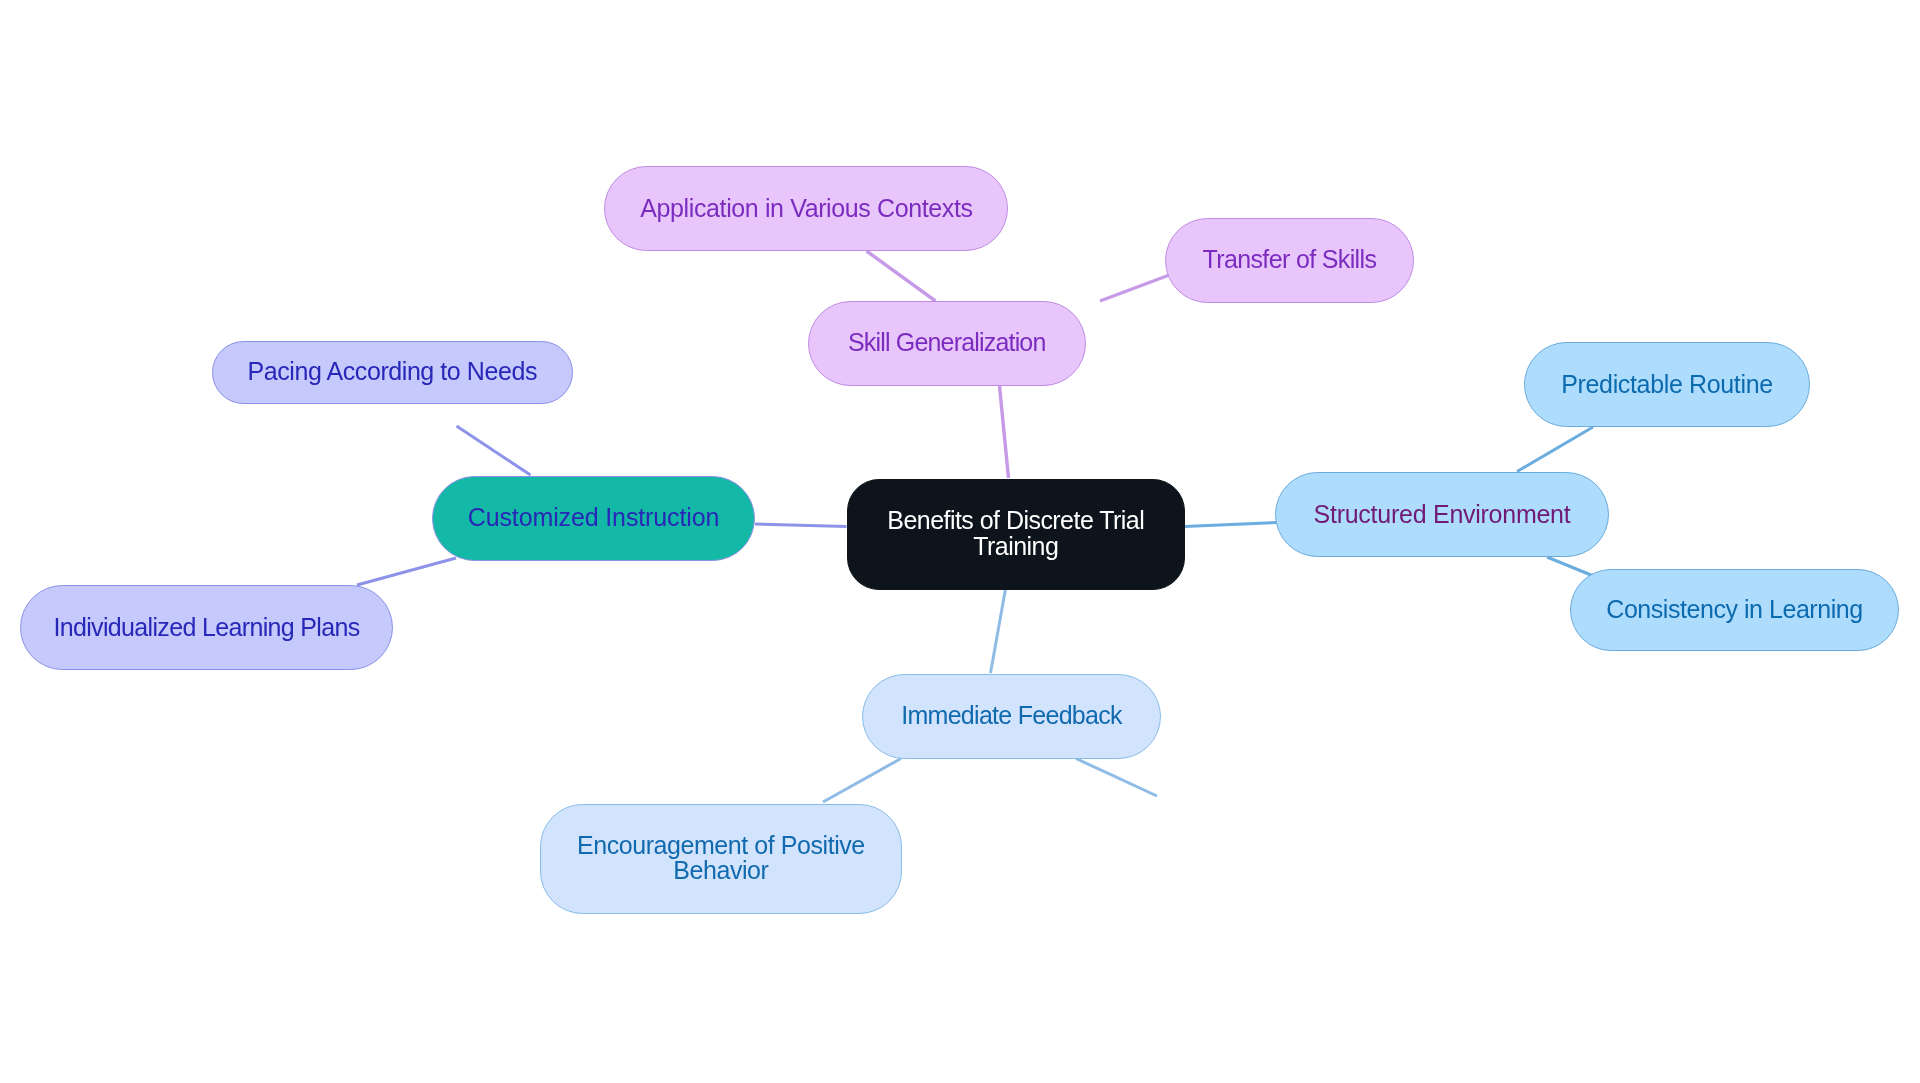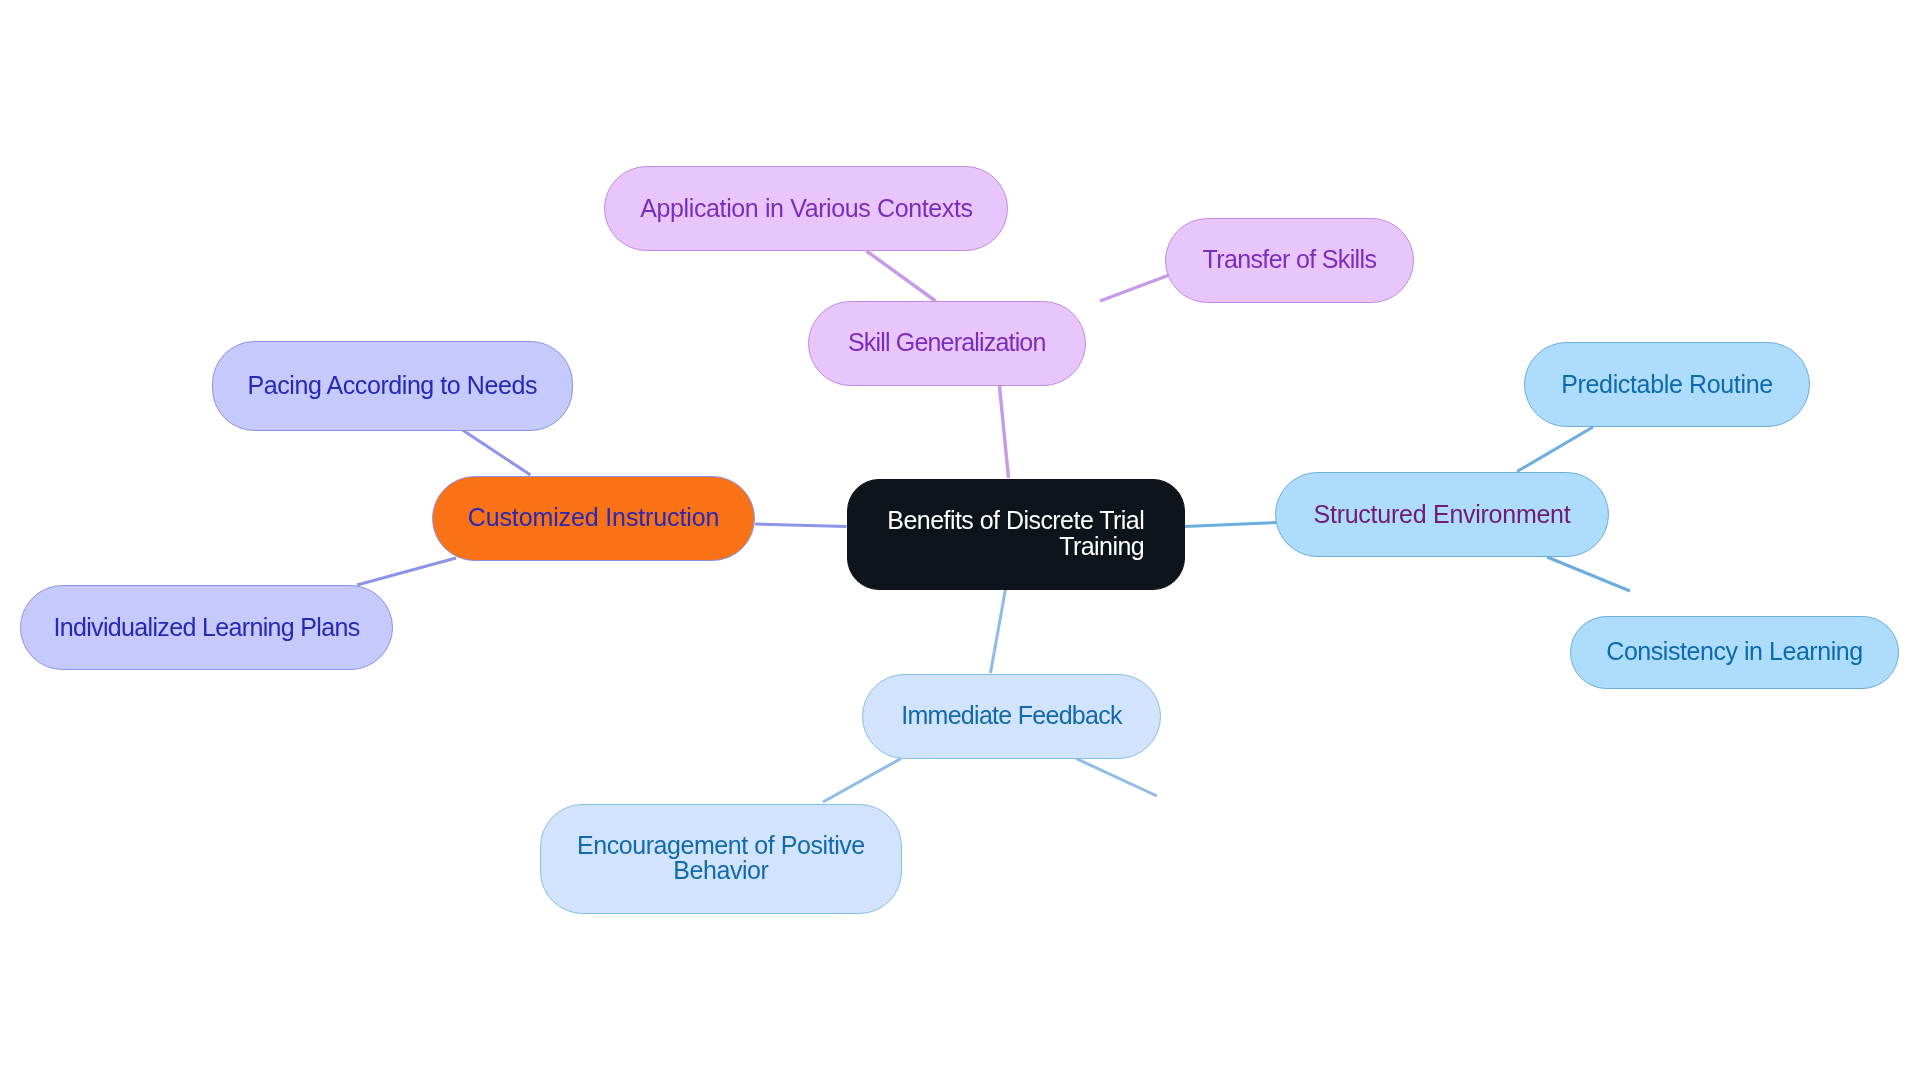--- a/index.html
+++ b/index.html
@@ -32,48 +32,48 @@
     <path d="M1517,471.5 L1593,427" fill="none" stroke="#6badde" stroke-width="3.0"></path>
     <path d="M1547,557 L1630,591" fill="none" stroke="#6badde" stroke-width="3.0"></path>
 
     <path d="M1005.5,589 L990.5,673" fill="none" stroke="#8fbce6" stroke-width="3.0"></path>
     <path d="M901,758.5 L823,802" fill="none" stroke="#8fbce6" stroke-width="3.0"></path>
     <path d="M1076,758.5 L1157,796" fill="none" stroke="#8fbce6" stroke-width="3.0"></path>
   </svg>
 
   <div id="node-layer">
     <div class="node" style="left:846.5px;top:478.8px;width:338.5px;height:110.9px;border-radius:32px;background:#0d141b;border-color:#0d141b;color:#ffffff;">
-      <span class="label" style="letter-spacing:-0.54px;text-align:right;">Benefits of Discrete Trial
+      <span class="label" style="letter-spacing:-0.54px;">Benefits of Discrete Trial
 Training</span>
     </div>
     <div class="node" style="left:808px;top:300.7px;width:277.5px;height:85.1px;border-radius:42.6px;background:#e8c6fc;border-color:#c08ae4;color:#7b2cbf;">
       <span class="label" style="letter-spacing:-0.82px;">Skill Generalization</span>
     </div>
     <div class="node" style="left:604.4px;top:166.1px;width:404.1px;height:85.1px;border-radius:42.6px;background:#e8c6fc;border-color:#c08ae4;color:#7b2cbf;text-align:right;">
       <span class="label" style="letter-spacing:-0.38px;">Application in Various Contexts</span>
     </div>
     <div class="node" style="left:1164.9px;top:185.6px;width:249.1px;height:85.1px;border-radius:42.6px;background:#e8c6fc;border-color:#c08ae4;color:#7b2cbf;margin-top:32px;">
       <span class="label" style="letter-spacing:-0.64px;">Transfer of Skills</span>
     </div>
-    <div class="node" style="left:432px;top:475.5px;width:323.0px;height:85.1px;border-radius:42.6px;background:#f97316;border-color:#8b90e8;color:#2727b8;">
+    <div class="node" style="left:432px;top:475.5px;width:323.0px;height:85.1px;border-radius:42.6px;background:#14b8a6;border-color:#8b90e8;color:#2727b8;">
       <span class="label" style="letter-spacing:-0.13px;">Customized Instruction</span>
     </div>
-    <div class="node" style="left:211.5px;top:340.7px;width:361.5px;height:90px;border-radius:42.6px;background:#c5c9fc;border-color:#8b90e8;color:#2727b8;">
+    <div class="node" style="left:211.5px;top:340.7px;width:361.5px;height:63px;border-radius:42.6px;background:#c5c9fc;border-color:#8b90e8;color:#2727b8;">
       <span class="label" style="letter-spacing:-0.43px;">Pacing According to Needs</span>
     </div>
     <div class="node" style="left:19.8px;top:585.4px;width:373.4px;height:85.1px;border-radius:42.6px;background:#c5c9fc;border-color:#8b90e8;color:#2727b8;">
       <span class="label" style="letter-spacing:-0.655px;">Individualized Learning Plans</span>
     </div>
     <div class="node" style="left:1275px;top:472.3px;width:334.0px;height:85.1px;border-radius:42.6px;background:#aedcfd;border-color:#6aabdc;color:#701a75;">
       <span class="label" style="letter-spacing:-0.26px;">Structured Environment</span>
     </div>
     <div class="node" style="left:1524px;top:342.0px;width:286.0px;height:85.1px;border-radius:42.6px;background:#aedcfd;border-color:#6aabdc;color:#0c6aaf;">
       <span class="label" style="letter-spacing:-0.35px;">Predictable Routine</span>
     </div>
-    <div class="node" style="left:1570px;top:616px;width:329.0px;height:73px;border-radius:42.6px;background:#aedcfd;border-color:#6aabdc;color:#0c6aaf;">
+    <div class="node" style="left:1570px;top:569px;width:329.0px;height:82px;border-radius:42.6px;background:#aedcfd;border-color:#6aabdc;color:#0c6aaf;">
       <span class="label" style="letter-spacing:-0.455px;">Consistency in Learning</span>
     </div>
     <div class="node" style="left:862px;top:673.6px;width:299.0px;height:85.1px;border-radius:42.6px;background:#d2e4fd;border-color:#86bce8;color:#116aae;">
       <span class="label" style="letter-spacing:-0.72px;">Immediate Feedback</span>
     </div>
     <div class="node" style="left:539.9px;top:803.6px;width:362.0px;height:110.2px;border-radius:42.6px;background:#d2e4fd;border-color:#86bce8;color:#116aae;">
       <span class="label" style="letter-spacing:-0.44px;">Encouragement of Positive
 Behavior</span>
     </div>
   </div>

